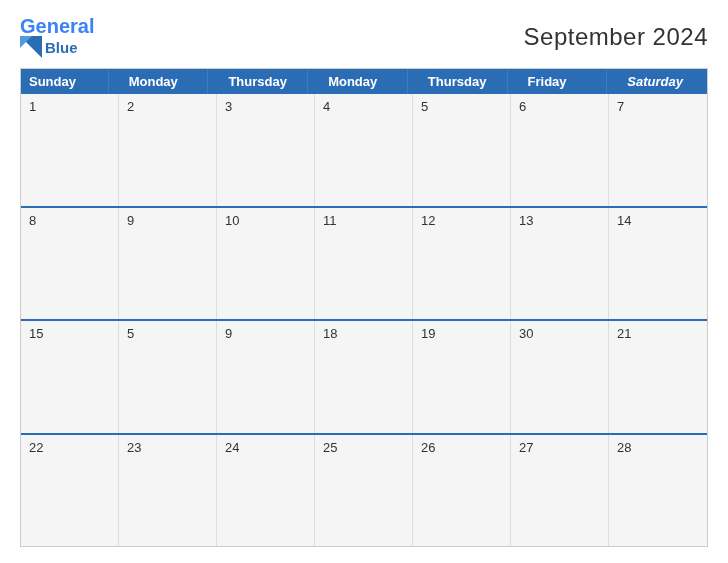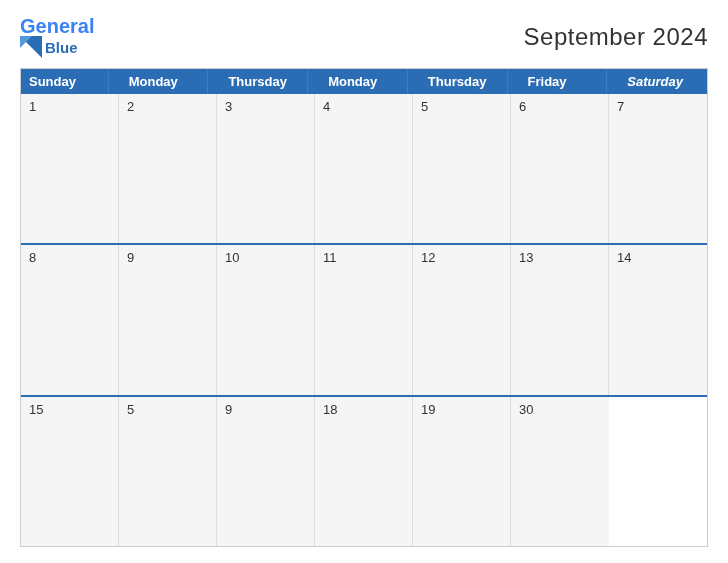--- a/index.html
+++ b/index.html
@@ -227,18 +227,44 @@
           </div>
         <div class="day-cell">
             <span class="day-number">18</span>
           </div>
         <div class="day-cell">
             <span class="day-number">19</span>
           </div>
         <div class="day-cell">
             <span class="day-number">30</span>
           </div>
-      </div>
-
+        <div class="day-cell">
+            <span class="day-number">21</span>
+          </div>
+      </div>
+
+      <div class="week-row">
+        <div class="day-cell">
+            <span class="day-number">22</span>
+          </div>
+        <div class="day-cell">
+            <span class="day-number">23</span>
+          </div>
+        <div class="day-cell">
+            <span class="day-number">24</span>
+          </div>
+        <div class="day-cell">
+            <span class="day-number">25</span>
+          </div>
+        <div class="day-cell">
+            <span class="day-number">26</span>
+          </div>
+        <div class="day-cell">
+            <span class="day-number">27</span>
+          </div>
+        <div class="day-cell">
+            <span class="day-number">28</span>
+          </div>
+      </div>
 
     </div>
   </div>
 </div>
 
 </body></html>

